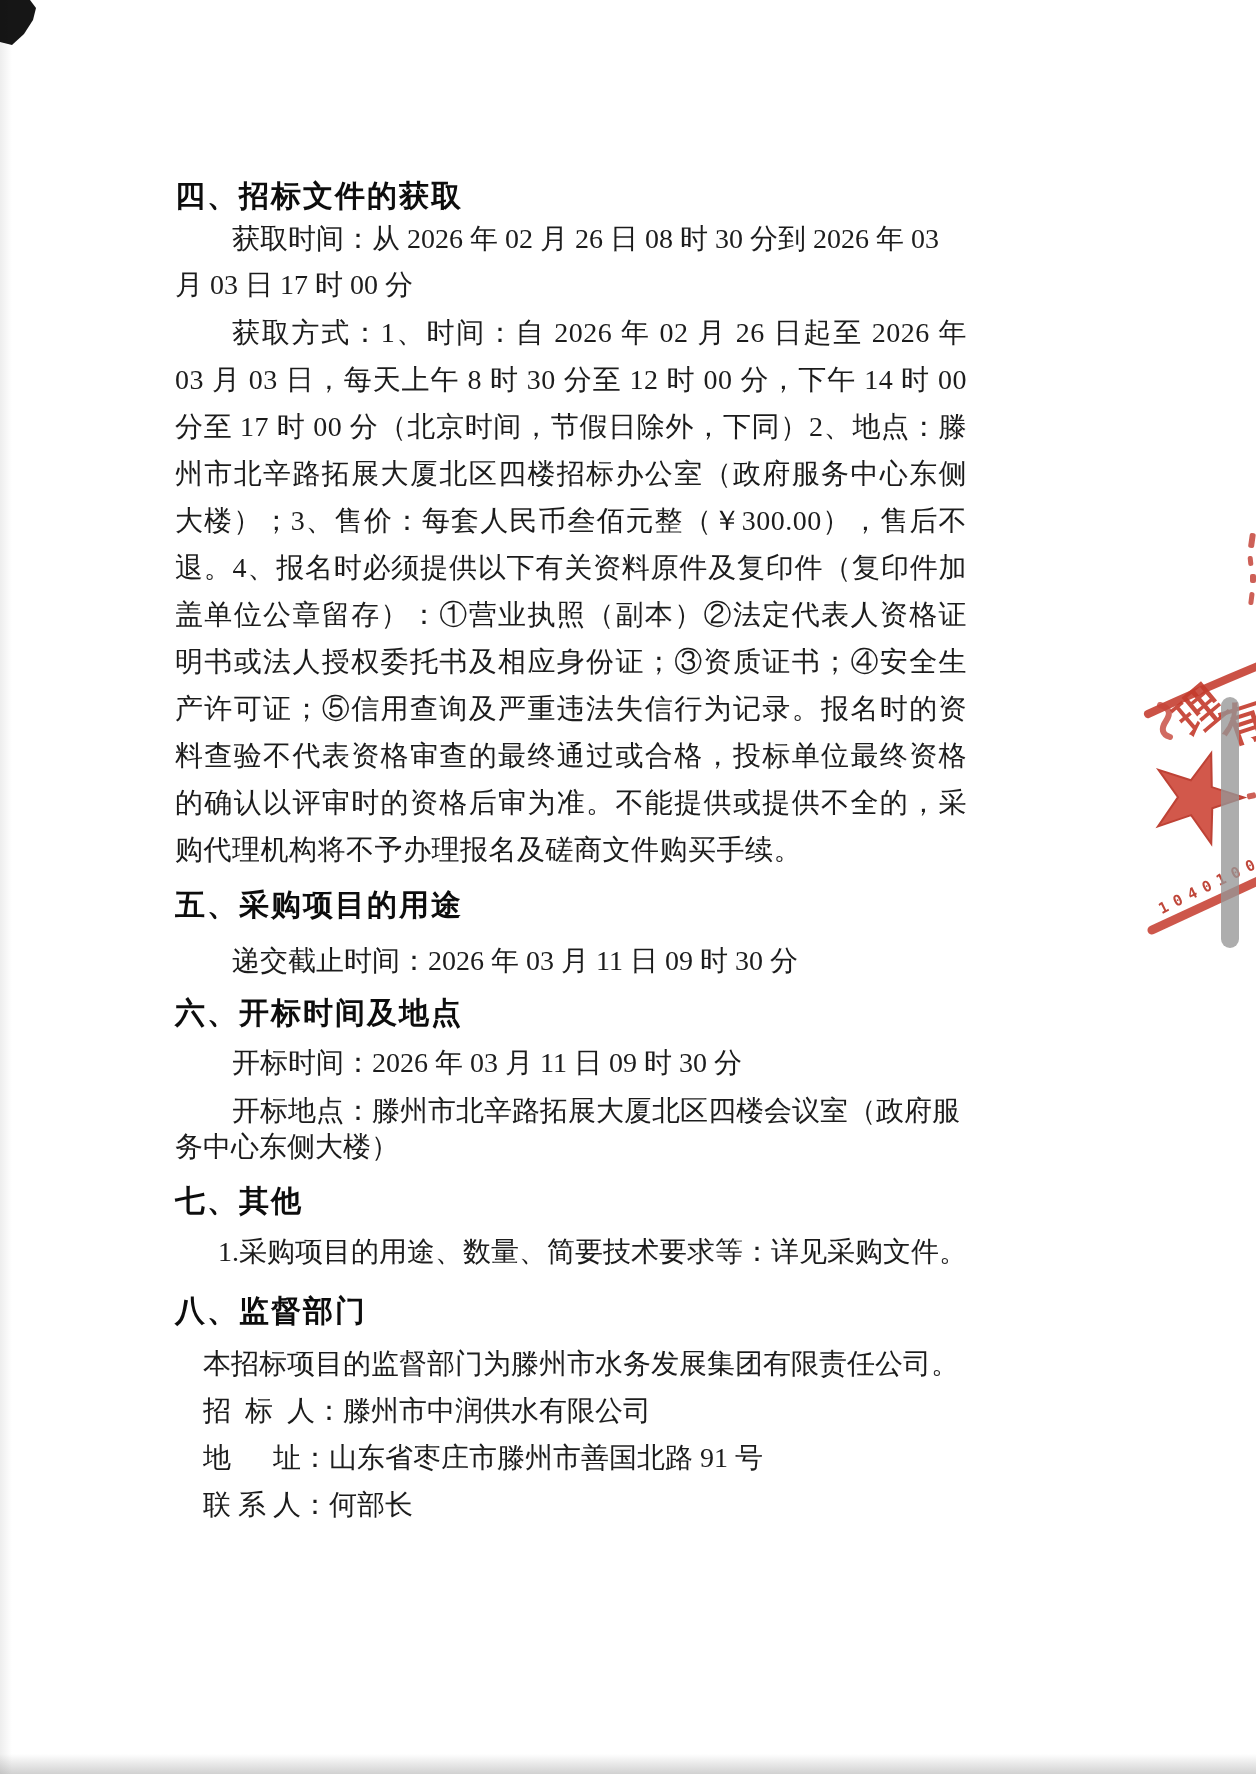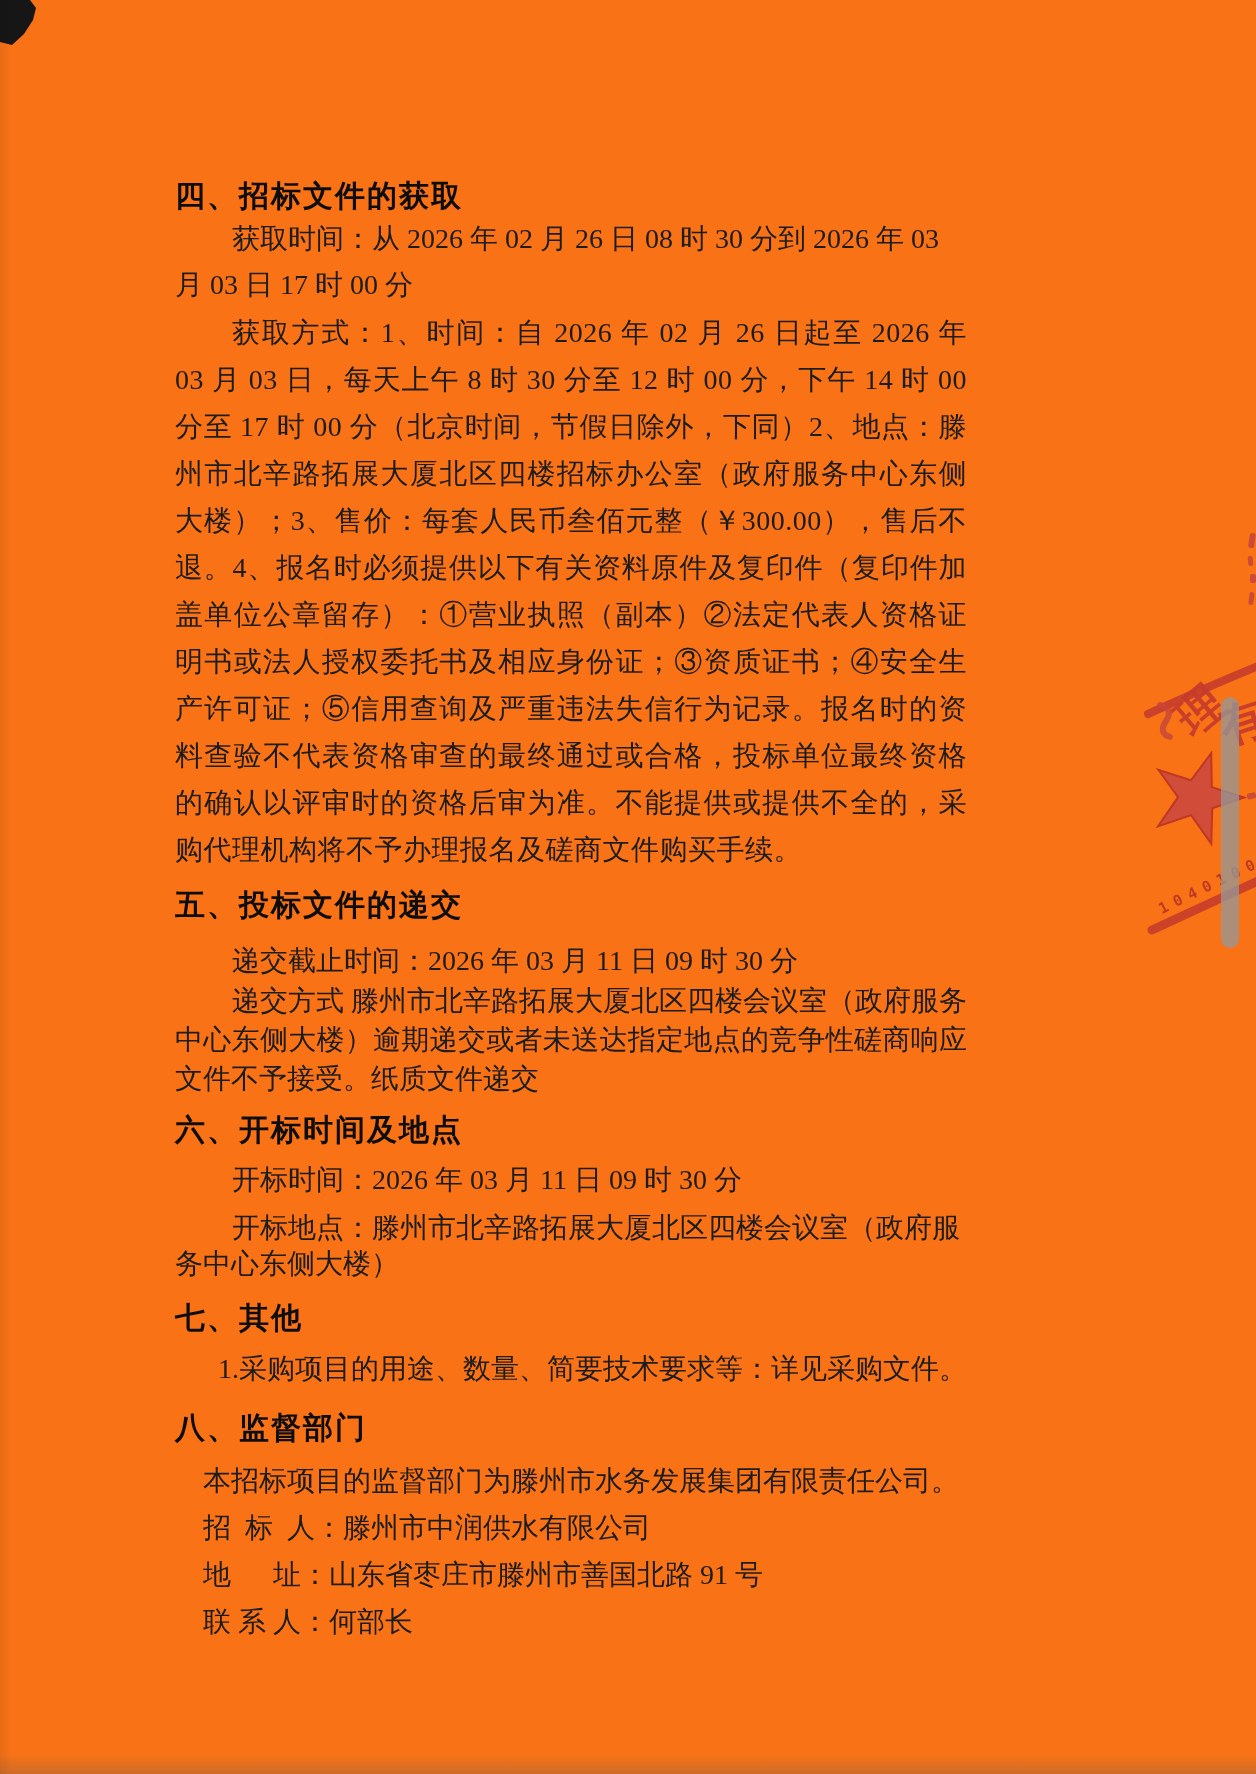--- a/index.html
+++ b/index.html
@@ -1,19 +1,19 @@
 <!DOCTYPE html>
 <html><head>
 <meta charset="utf-8">
 <style>
   html,body{margin:0;padding:0;background:#e8e8e8;}
   .page{
     position:relative;
     width:1256px;height:1774px;
-    background:#f97316;
+    background:#ffffff;
     overflow:hidden;
     font-family:"Liberation Serif", serif;
     color:#1c1c1c;
   }
   
   .corner-blot{
     position:absolute;left:0;top:0;width:40px;height:48px;
     background:#161616;
     clip-path:polygon(0 0,30px 0,36px 8px,33px 20px,24px 34px,12px 45px,0 42px);
   }
@@ -71,23 +71,22 @@
 
   <div class="corner-blot"></div>
   <div class="left-edge-shade"></div>
 
   <div class="content">
 
     <div class="h30" style="margin-top:176px;">四、招标文件的获取</div>
     <div class="body-line s4-time">获取时间：从 2026 年 02 月 26 日  08 时 30 分到 2026 年 03 月 03 日  17 时 00 分</div>
     <div class="body-line s4-para">获取方式：1、时间：自 2026 年 02 月 26 日起至 2026 年 03 月 03 日，每天上午 8 时 30 分至 12 时 00 分，下午 14 时 00 分至 17 时 00 分（北京时间，节假日除外，下同）2、地点：滕州市北辛路拓展大厦北区四楼招标办公室（政府服务中心东侧大楼）；3、售价：每套人民币叁佰元整（￥300.00），售后不退。4、报名时必须提供以下有关资料原件及复印件（复印件加盖单位公章留存）：①营业执照（副本）②法定代表人资格证明书或法人授权委托书及相应身份证；③资质证书；④安全生产许可证；⑤信用查询及严重违法失信行为记录。报名时的资料查验不代表资格审查的最终通过或合格，投标单位最终资格的确认以评审时的资格后审为准。不能提供或提供不全的，采购代理机构将不予办理报名及磋商文件购买手续。</div>
 
-    <div class="h30 s5-head">五、投标文件的递交</div>
+    <div class="h30 s5-head">五、采购项目的用途</div>
     <div class="body-line s5-deadline">递交截止时间：2026 年 03 月 11 日  09 时 30 分</div>
-    <div class="body-line s5-para">递交方式 滕州市北辛路拓展大厦北区四楼会议室（政府服务中心东侧大楼）逾期递交或者未送达指定地点的竞争性磋商响应文件不予接受。纸质文件递交</div>
 
     <div class="h30 s6-head">六、开标时间及地点</div>
     <div class="body-line s6-line">开标时间：2026 年 03 月 11 日  09 时 30 分</div>
     <div class="body-line s6-line">开标地点：滕州市北辛路拓展大厦北区四楼会议室（政府服务中心东侧大楼）</div>
 
     <div class="h30 s7-head">七、其他</div>
     <div class="body-line s7-item1">1.采购项目的用途、数量、简要技术要求等：详见采购文件。</div>
 
     <div class="h30 s8-head">八、监督部门</div>
     <div class="body-line s8-body">本招标项目的监督部门为滕州市水务发展集团有限责任公司。</div>

